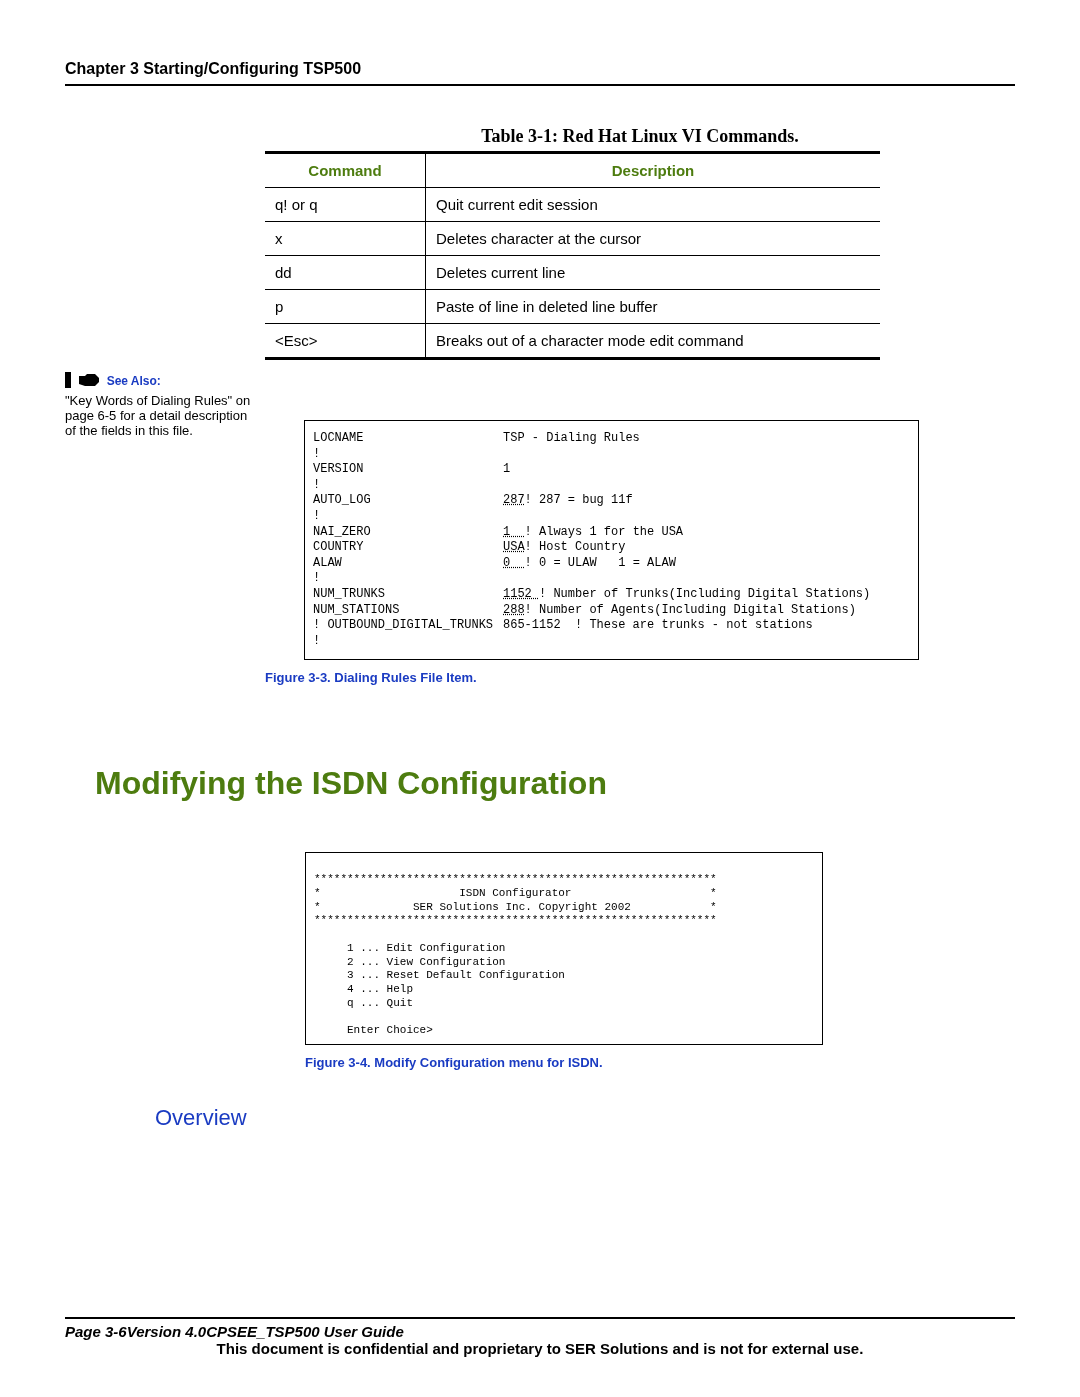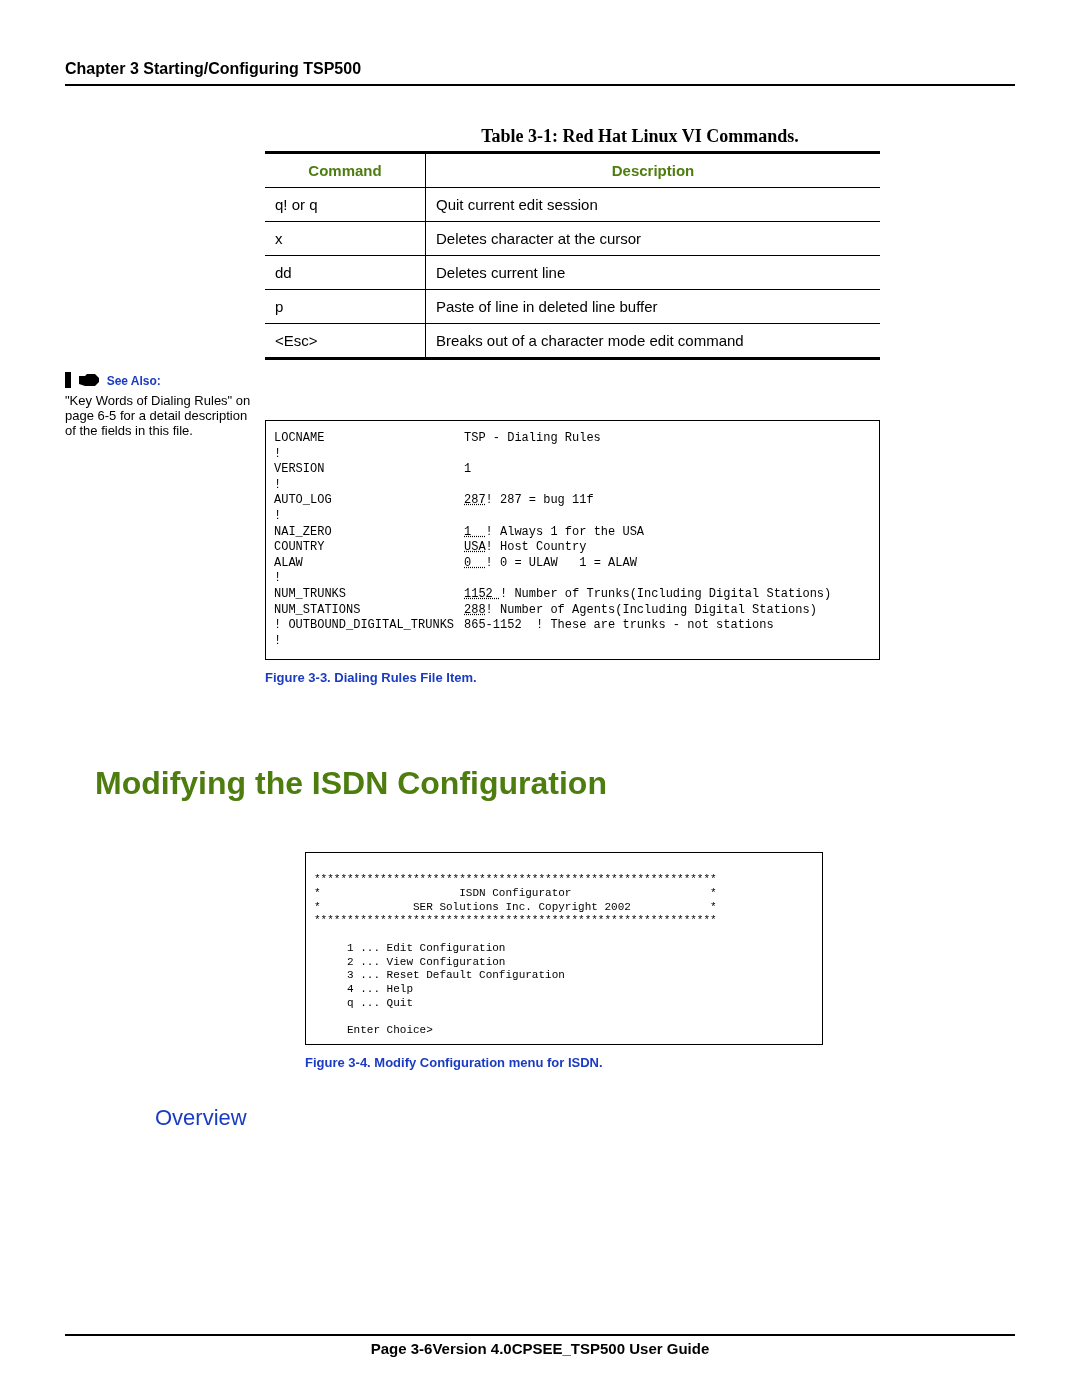--- a/index.html
+++ b/index.html
@@ -76,20 +76,21 @@
 
   .code-box {
     border: 1px solid #000;
     padding: 10px 8px;
     font-family: "Courier New", monospace;
     font-size: 12px;
     line-height: 1.3;
     margin-top: 60px;
     box-sizing: border-box;
     width: 615px;
+    margin-left: 39px;
   }
   .code-row { display: flex; white-space: pre; }
   .code-key { width: 190px; display:inline-block; }
   .code-val { }
   .underline { text-decoration: underline; text-decoration-style: dotted; }
 
   .fig-caption {
     color: #1a3bc2;
     font-weight: bold;
     font-size: 13px;
@@ -139,23 +140,24 @@
     bottom: 40px;
     left: 65px;
     right: 65px;
   }
   .footer-rule {
     border-top: 2px solid #000;
     margin-bottom: 4px;
   }
   .footer-row {
     display: flex;
-    justify-content: center;
-    font-weight: bold;
-    font-size: 15px;
+    justify-content: flex-start;
+    font-weight: bold;
+    font-size: 15px;
+    font-style: italic;
   }
   .footer-conf {
     text-align: center;
     font-weight: bold;
     font-size: 15px;
   }
 </style>
 </head>
 <body>
 
@@ -251,15 +253,16 @@
 
   <div class="h2-overview">Overview</div>
 
   <div class="footer">
     <div class="footer-rule"></div>
     <div class="footer-row">
       <span>Page 3-6</span>
       <span>Version 4.0</span>
       <span>CPSEE_TSP500 User Guide</span>
     </div>
+    <div class="footer-conf">This document is confidential and proprietary to SER Solutions and is not for external use.</div>
   </div>
 
 </div>
 
 </body></html>

